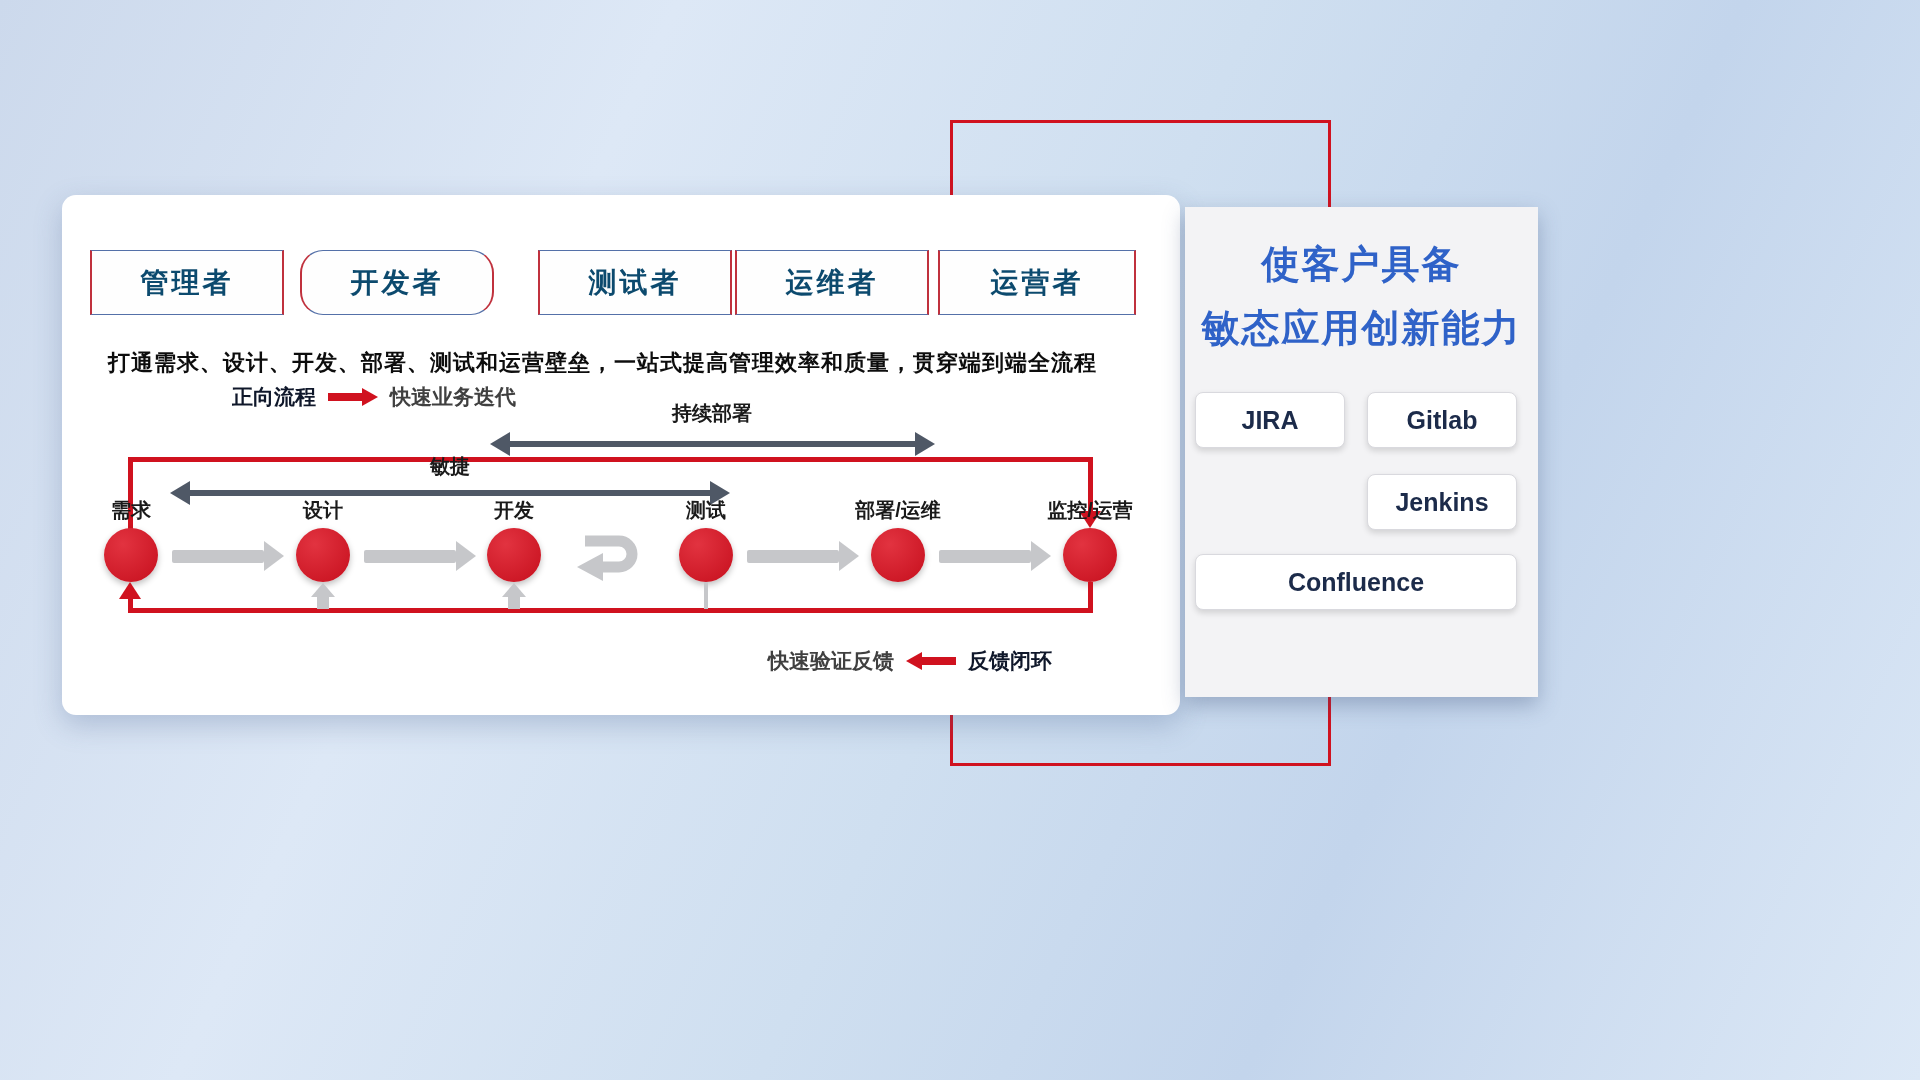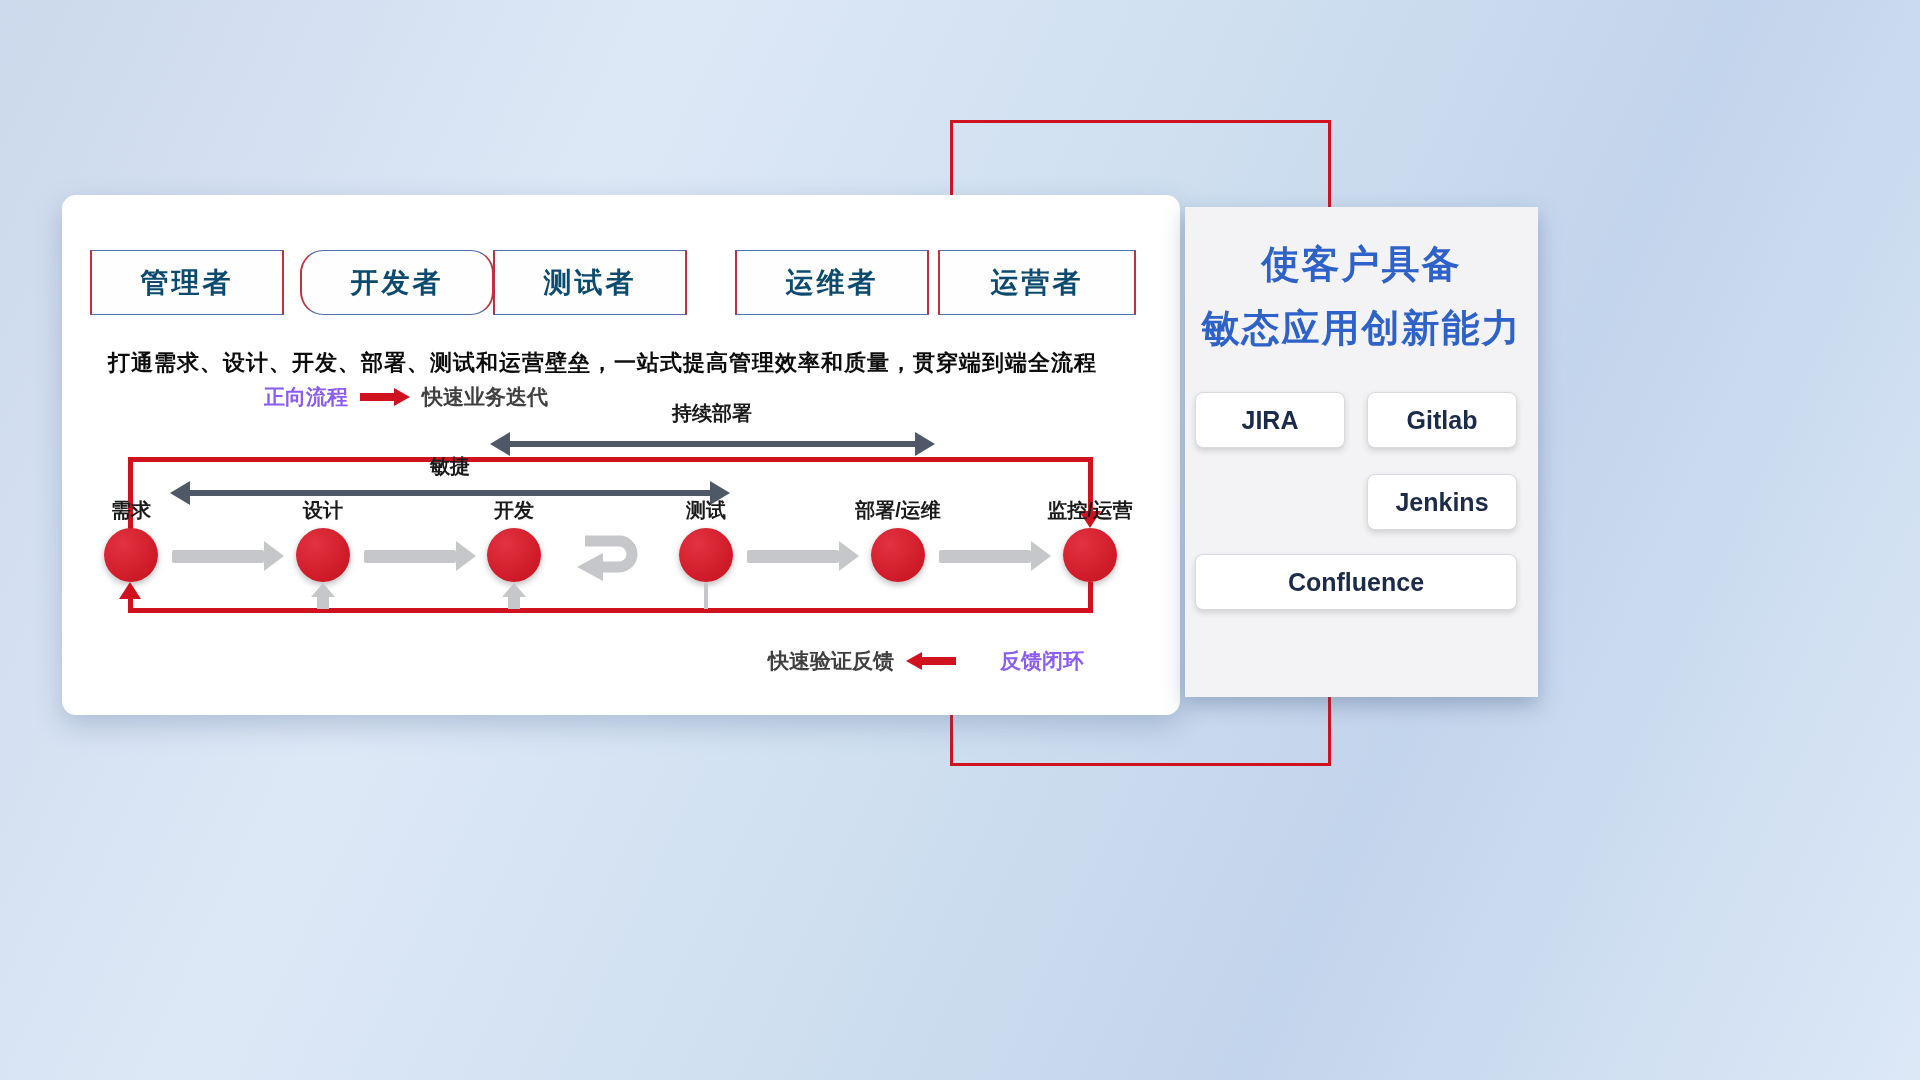--- a/index.html
+++ b/index.html
@@ -13,21 +13,21 @@
     border-radius:14px;box-shadow:0 10px 28px rgba(70,95,140,.28);z-index:2;}
   
   .role-box{position:absolute;top:55px;height:63px;background:#fefefe;
     border-top:1px solid #5470a8;border-bottom:1px solid #5470a8;
     border-left:2px solid #c0313d;border-right:2px solid #c0313d;
     display:flex;align-items:center;justify-content:center;}
   .role-label{color:#0c4a6e;font-size:28px;font-weight:bold;letter-spacing:3px;}
   .subtitle{position:absolute;left:46px;top:153px;width:1040px;font-size:22px;font-weight:bold;color:#0d0d0d;letter-spacing:1px;}
   
   .legend-row{position:absolute;display:flex;align-items:center;gap:12px;}
-  .legend-term{font-size:21px;font-weight:bold;color:#8b5cf6;margin-left:32px;}
+  .legend-term{font-size:21px;font-weight:bold;color:#0f172a;}
   .legend-desc{font-size:21px;font-weight:bold;color:#404040;}
   .red-arrow{display:flex;align-items:center;}
   .red-arrow .bd{width:34px;height:8px;background:#d0121f;}
   .red-arrow .hr{width:0;height:0;border-top:9px solid transparent;border-bottom:9px solid transparent;border-left:16px solid #d0121f;}
   .red-arrow .hl{width:0;height:0;border-top:9px solid transparent;border-bottom:9px solid transparent;border-right:16px solid #d0121f;}
   
   .dblarrow{position:absolute;display:flex;align-items:center;height:26px;}
   .dblarrow .hl{width:0;height:0;border-top:12px solid transparent;border-bottom:12px solid transparent;border-right:20px solid #4f5866;}
   .dblarrow .bd{flex:1;height:6px;background:#4f5866;}
   .dblarrow .hr{width:0;height:0;border-top:12px solid transparent;border-bottom:12px solid transparent;border-left:20px solid #4f5866;}
@@ -63,21 +63,21 @@
   <div class="red-frame"></div>
 
   <div class="main-panel">
 
     <div class="role-box" style="left:28px;width:190px;">
         <span class="role-label">管理者</span>
       </div>
     <div class="role-box" style="left:238px;width:190px;border-radius:23px;">
         <span class="role-label">开发者</span>
       </div>
-    <div class="role-box" style="left:431px;width:190px;">
+    <div class="role-box" style="left:476px;width:190px;">
         <span class="role-label">测试者</span>
       </div>
     <div class="role-box" style="left:673px;width:190px;">
         <span class="role-label">运维者</span>
       </div>
     <div class="role-box" style="left:876px;width:194px;">
         <span class="role-label">运营者</span>
       </div>
 
     <div class="subtitle">打通需求、设计、开发、部署、测试和运营壁垒，一站式提高管理效率和质量，贯穿端到端全流程</div>

